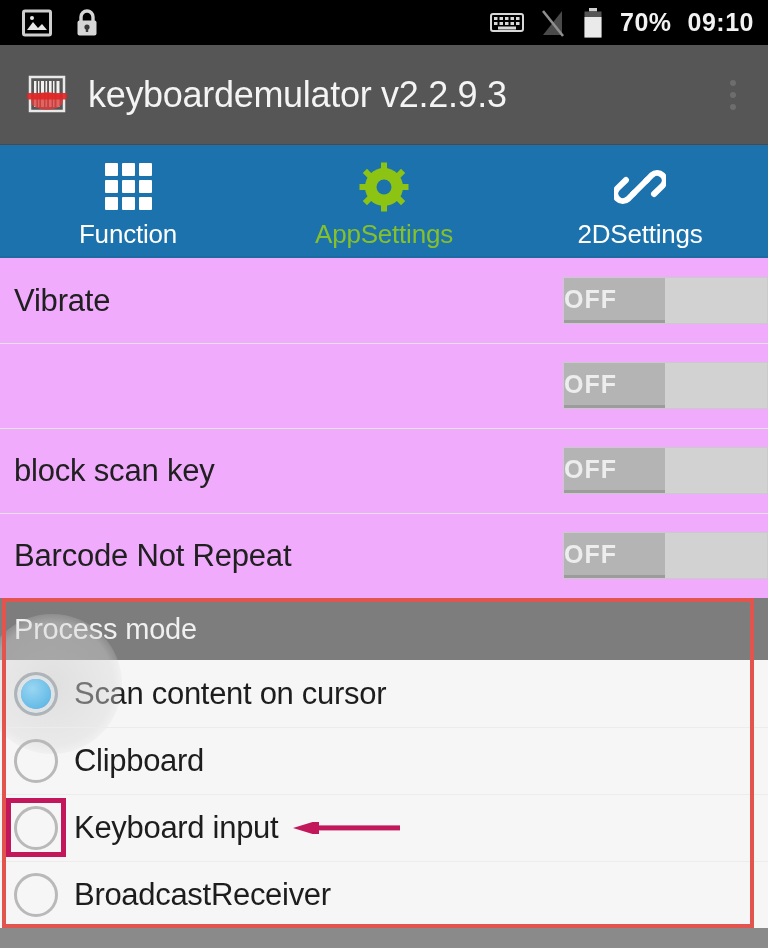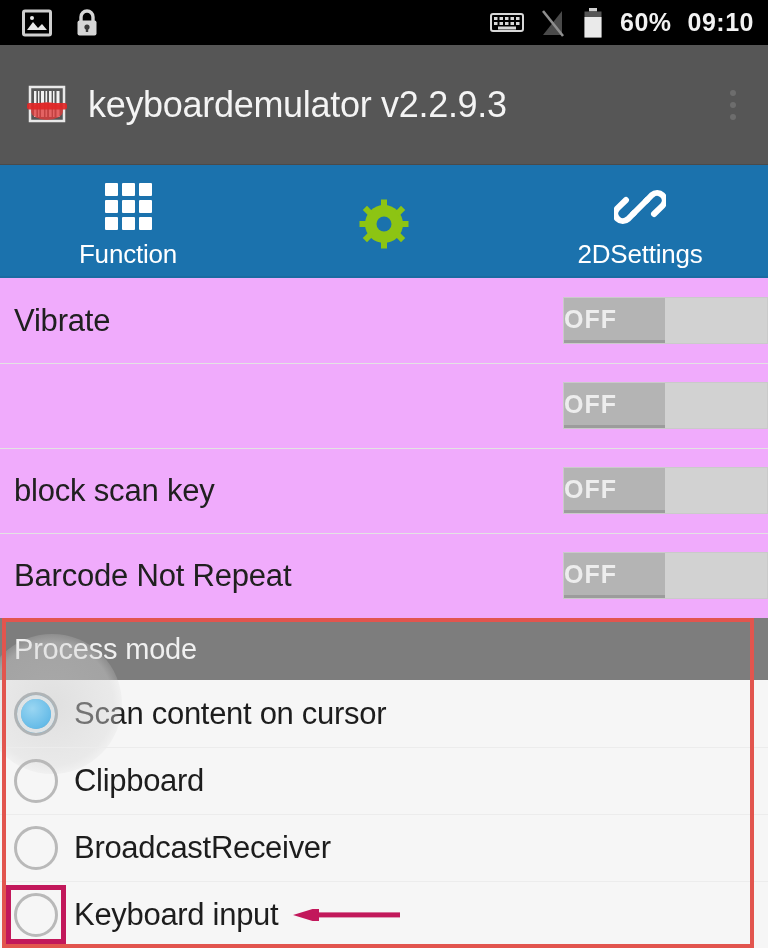--- a/index.html
+++ b/index.html
@@ -39,21 +39,21 @@
     color: #f2f2f2;
     font-size: 25px;
     font-weight: bold;
     letter-spacing: 0.5px;
   }
   .sb-icon { display: block; }
 
   
   .titlebar {
     position: relative;
-    height: 120px;
+    height: 100px;
     background: #565656;
     display: flex;
     align-items: center;
     padding: 0 20px 0 22px;
     border-bottom: 1px solid #4a4a4a;
   }
   .app-icon {
     width: 50px;
     height: 50px;
     position: relative;
@@ -323,21 +323,21 @@
       </svg>
       <svg class="sb-icon" width="26" height="30" viewBox="0 0 26 30">
         <path d="M22 3 L22 27 L3 27 Z" fill="#4a4a4a"></path>
         <line x1="3" y1="3" x2="23" y2="28" stroke="#8e8e8e" stroke-width="2.6"></line>
       </svg>
       <svg class="sb-icon" width="22" height="32" viewBox="0 0 22 32">
         <rect x="7" y="1" width="8" height="3.5" fill="#cfcfcf"></rect>
         <rect x="2.5" y="4.5" width="17" height="26" fill="#565656"></rect>
         <rect x="2.5" y="10" width="17" height="20.5" fill="#eaeaea"></rect>
       </svg>
-      <span class="status-text">60%</span>
+      <span class="status-text">70%</span>
       <span class="status-text">09:10</span>
     </div>
   </div>
 
   <div class="titlebar">
     <div class="app-icon">
       <svg width="50" height="50" viewBox="0 0 50 50">
         <rect x="8" y="7" width="34" height="34" fill="none" stroke="#e9e9e9" stroke-width="2.5"></rect>
         <g fill="#f2f2f2">
           <rect x="12" y="11" width="2.4" height="26"></rect>
@@ -391,20 +391,21 @@
                 <rect x="41.5" y="23" width="9" height="6"></rect>
               <rect x="7" y="8.6" width="6" height="9" transform="rotate(-45 10 13)"></rect>
               <rect x="39" y="8.6" width="6" height="9" transform="rotate(45 42 13)"></rect>
               <rect x="7" y="34.4" width="6" height="9" transform="rotate(45 10 39)"></rect>
               <rect x="39" y="34.4" width="6" height="9" transform="rotate(-45 42 39)"></rect>
             </g>
           </g>
           <circle cx="26" cy="26" r="7.5" fill="#1b72ad"></circle>
         </svg>
       </div>
+      <div class="tab-label">AppSettings</div>
     </div>
 
     <div class="tab">
       <div class="tab-icon">
         <svg width="52" height="52" viewBox="0 0 52 52">
           <g fill="none" stroke="#ffffff" stroke-width="6" stroke-linecap="round">
             <path d="M20 32 L14 38 a7.5 7.5 0 0 1 -10.6 -10.6 L12 19"></path>
             <path d="M32 20 L38 14 a7.5 7.5 0 0 1 10.6 10.6 L40 33"></path>
             <path d="M19 33 L33 19"></path>
           </g>
@@ -471,31 +472,31 @@
         <div class="radio-label">Scan content on cursor</div>
       </div>
 
       <div class="radio-row">
         <div class="radio"></div>
         <div class="radio-label">Clipboard</div>
       </div>
 
       <div class="radio-row">
         <div class="radio"></div>
-        <div class="radio-label">BroadcastReceiver</div>
-      </div>
-
-      <div class="radio-row">
-        <div class="radio"></div>
         <div class="radio-label">Keyboard input</div>
         <div class="radio-highlight"></div>
         <svg class="pointer-arrow" viewBox="0 0 107 12">
           <path d="M0 6 L26 -2 L26 14 Z" fill="#c2185b"></path>
           <rect x="24" y="3.4" width="83" height="5" fill="#c2185b"></rect>
         </svg>
       </div>
 
+      <div class="radio-row">
+        <div class="radio"></div>
+        <div class="radio-label">BroadcastReceiver</div>
+      </div>
+
     </div>
   </div>
 
   <div class="footer-bar"></div>
 
 </div>
 
 </body></html>

